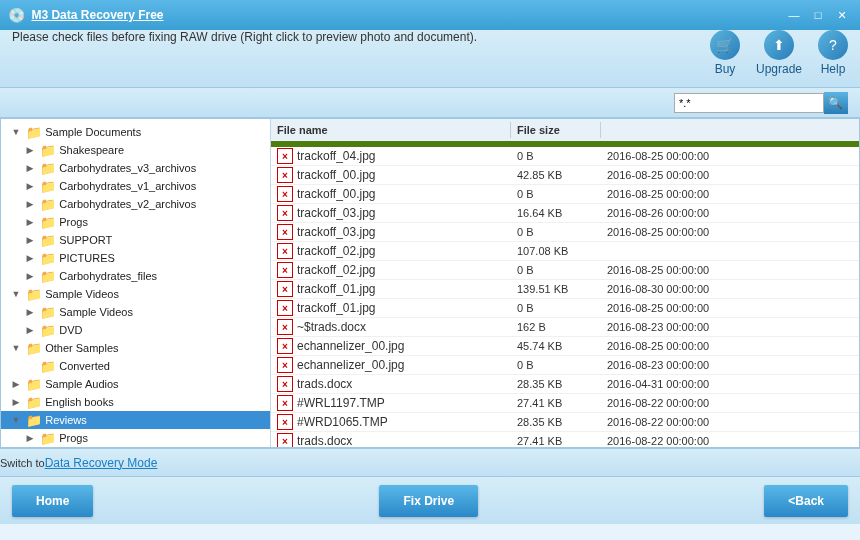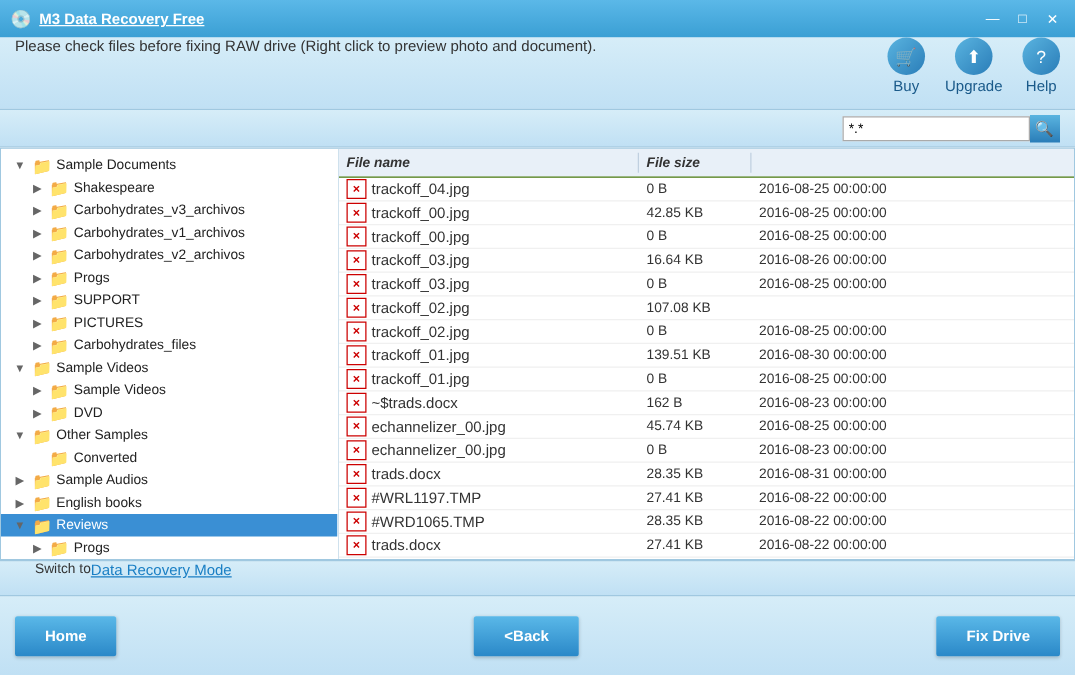--- a/index.html
+++ b/index.html
@@ -102,25 +102,24 @@
     
     .file-panel {
       flex: 1;
       background: white;
       overflow-y: auto;
       overflow-x: hidden;
     }
     .file-header {
       display: flex;
       background: #e8f0f8;
-      border-bottom: 1px solid #4d7c0f;
+      border-bottom: 6px solid #4d7c0f;
       padding: 3px 0;
       position: sticky;
       top: 0;
-      font-style: italic;
     }
     .file-header-cell {
       font-size: 11px;
       color: #333;
       font-weight: 600;
       padding: 2px 6px;
       border-right: 1px solid #c0d0e0;
       white-space: nowrap;
     }
     .col-name { width: 240px; }
@@ -140,30 +139,31 @@
       padding: 1px 6px;
       white-space: nowrap;
       overflow: hidden;
     }
 
     
     .bottom-bar {
       background: linear-gradient(to bottom, #d6edf8, #c0e0f4);
       height: 28px;
       display: flex;
-      padding: 0 28px;
+      align-items: center;
+      padding: 0 0;
       border-top: 1px solid #a0c8e0;
     }
     .switch-text { font-size: 11px; color: #333; }
     .switch-link { color: #1a7fc4; cursor: pointer; text-decoration: underline; }
 
     
     .action-bar {
       background: linear-gradient(to bottom, #d6edf8, #c0e0f4);
-      height: 64px;
+      height: 48px;
       display: flex;
       align-items: center;
       justify-content: space-between;
       padding: 0 12px;
       border-top: 1px solid #a0c8e0;
     }
     .action-btn {
       height: 32px;
       padding: 0 24px;
       border: none;
@@ -414,21 +414,21 @@
           </div>
           <div class="file-cell col-size">0 B</div>
           <div class="file-cell col-date">2016-08-23 00:00:00</div>
         </div>
         <div class="file-row">
           <div class="file-cell col-name" style="display: flex; align-items: center;">
             <span style="width: 16px; height: 16px; display: inline-flex; align-items: center; justify-content: center; margin-right: 4px; font-size: 10px; color: rgb(204, 0, 0); border: 1px solid rgb(204, 0, 0); font-weight: bold; flex-shrink: 0;">×</span>
             <span>trads.docx</span>
           </div>
           <div class="file-cell col-size">28.35 KB</div>
-          <div class="file-cell col-date">2016-08-31 00:00:00</div>
+          <div class="file-cell col-date">2016-04-31 00:00:00</div>
         </div>
         <div class="file-row">
           <div class="file-cell col-name" style="display: flex; align-items: center;">
             <span style="width: 16px; height: 16px; display: inline-flex; align-items: center; justify-content: center; margin-right: 4px; font-size: 10px; color: rgb(204, 0, 0); border: 1px solid rgb(204, 0, 0); font-weight: bold; flex-shrink: 0;">×</span>
             <span>#WRL1197.TMP</span>
           </div>
           <div class="file-cell col-size">27.41 KB</div>
           <div class="file-cell col-date">2016-08-22 00:00:00</div>
         </div>
         <div class="file-row">
@@ -454,15 +454,15 @@
   </div>
 </div>
 
 <div class="bottom-bar">
   <span class="switch-text">Switch to </span>
   <a class="switch-link" href="#">Data Recovery Mode</a>
 </div>
 
 <div class="action-bar">
   <button class="action-btn">Home</button>
+  <button class="action-btn">Fix Drive</button>
   <button class="action-btn">&lt;Back</button>
-  <button class="action-btn">Fix Drive</button>
 </div>
 
 </body></html>

